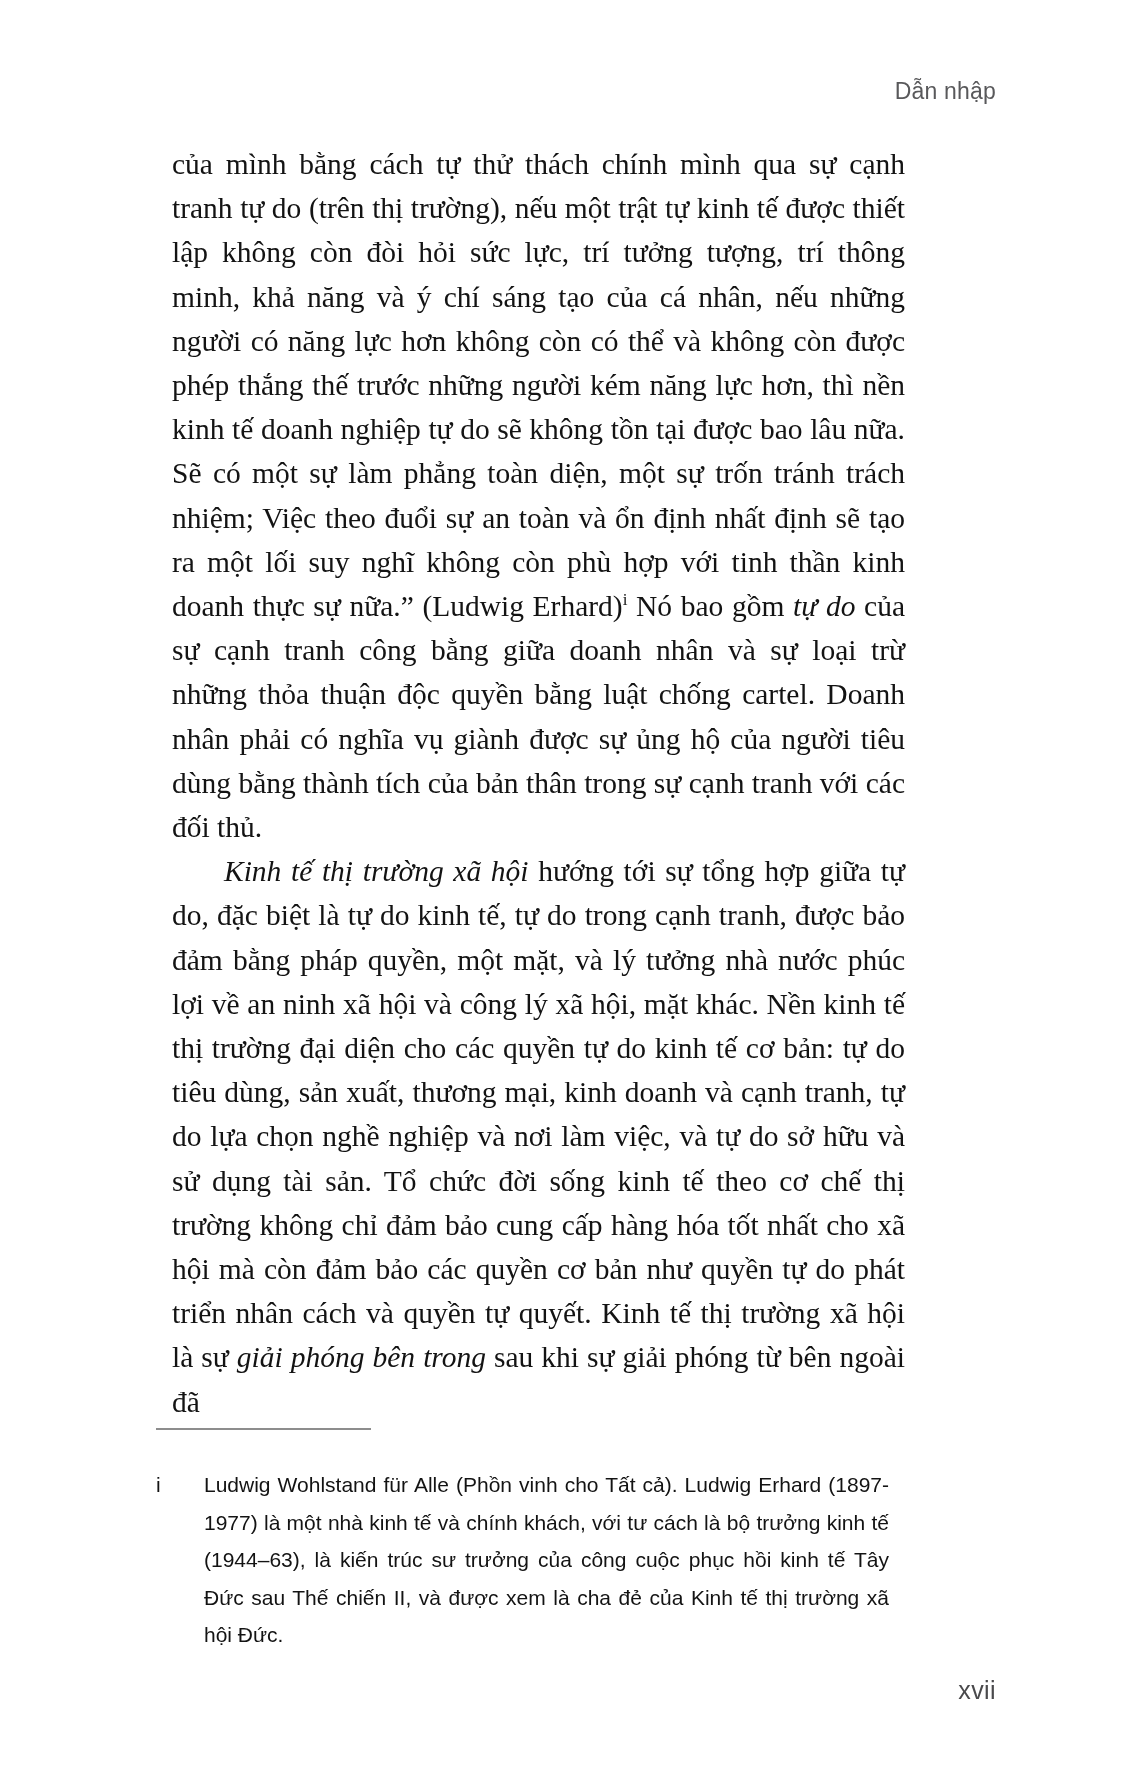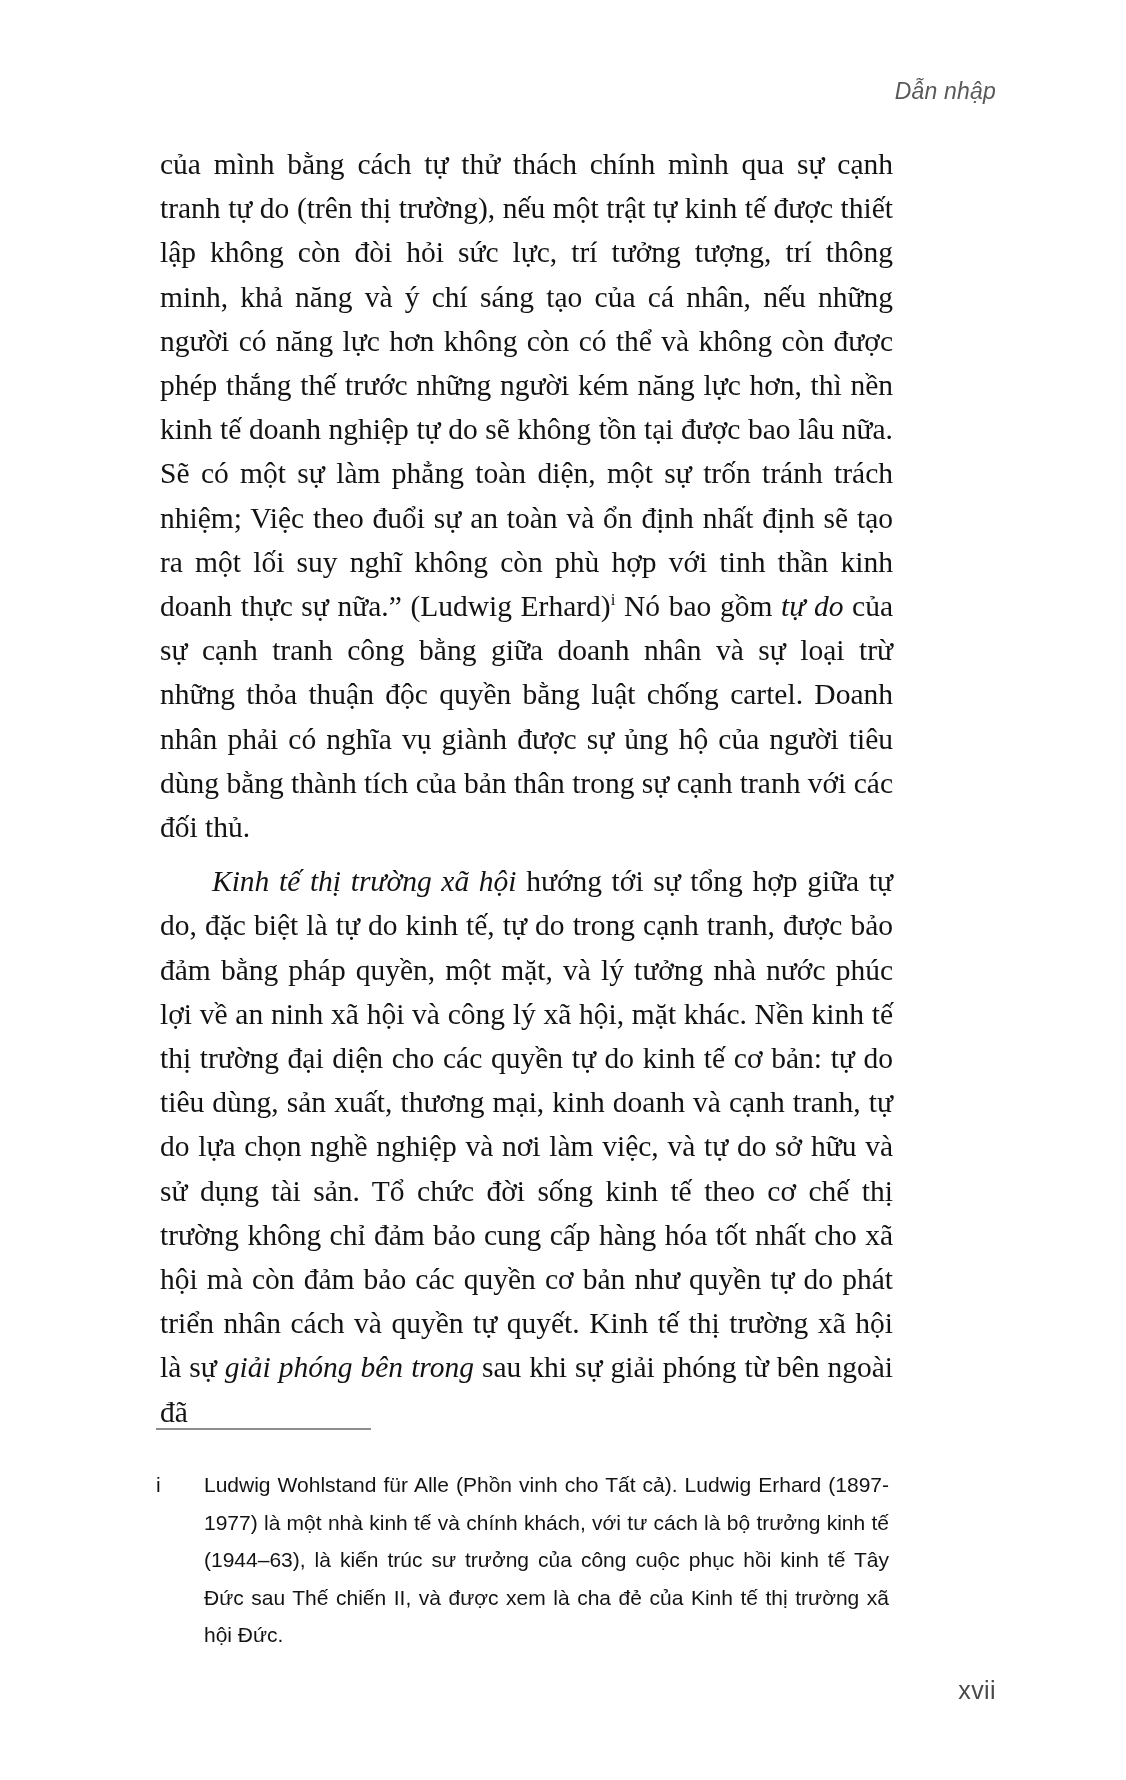--- a/index.html
+++ b/index.html
@@ -13,43 +13,42 @@
     height: 1780px;
     background: #ffffff;
     overflow: hidden;
     box-sizing: border-box;
   }
   .running-head {
     position: absolute;
     top: 78px;
     right: 130px;
     font-family: "Liberation Sans", sans-serif;
-    font-style: italic;
     font-size: 23px;
     color: #59595b;
     letter-spacing: 0.2px;
   }
   .body-block {
     position: absolute;
     top: 142px;
-    left: 160px;
+    left: 172px;
     width: 733px;
   }
   p.body {
     margin: 0;
     font-family: "Liberation Serif", serif;
     font-size: 29.5px;
     line-height: 44.2px;
     color: #131313;
     text-align: justify;
     text-justify: inter-word;
     hyphens: none;
   }
   p.body + p.body {
-    margin-top: 10px;
+    margin-top: 0;
     text-indent: 52px;
   }
   p.body .it {
     font-style: italic;
   }
   sup.fnref {
     font-size: 17px;
     vertical-align: super;
     line-height: 0;
     font-style: normal;

